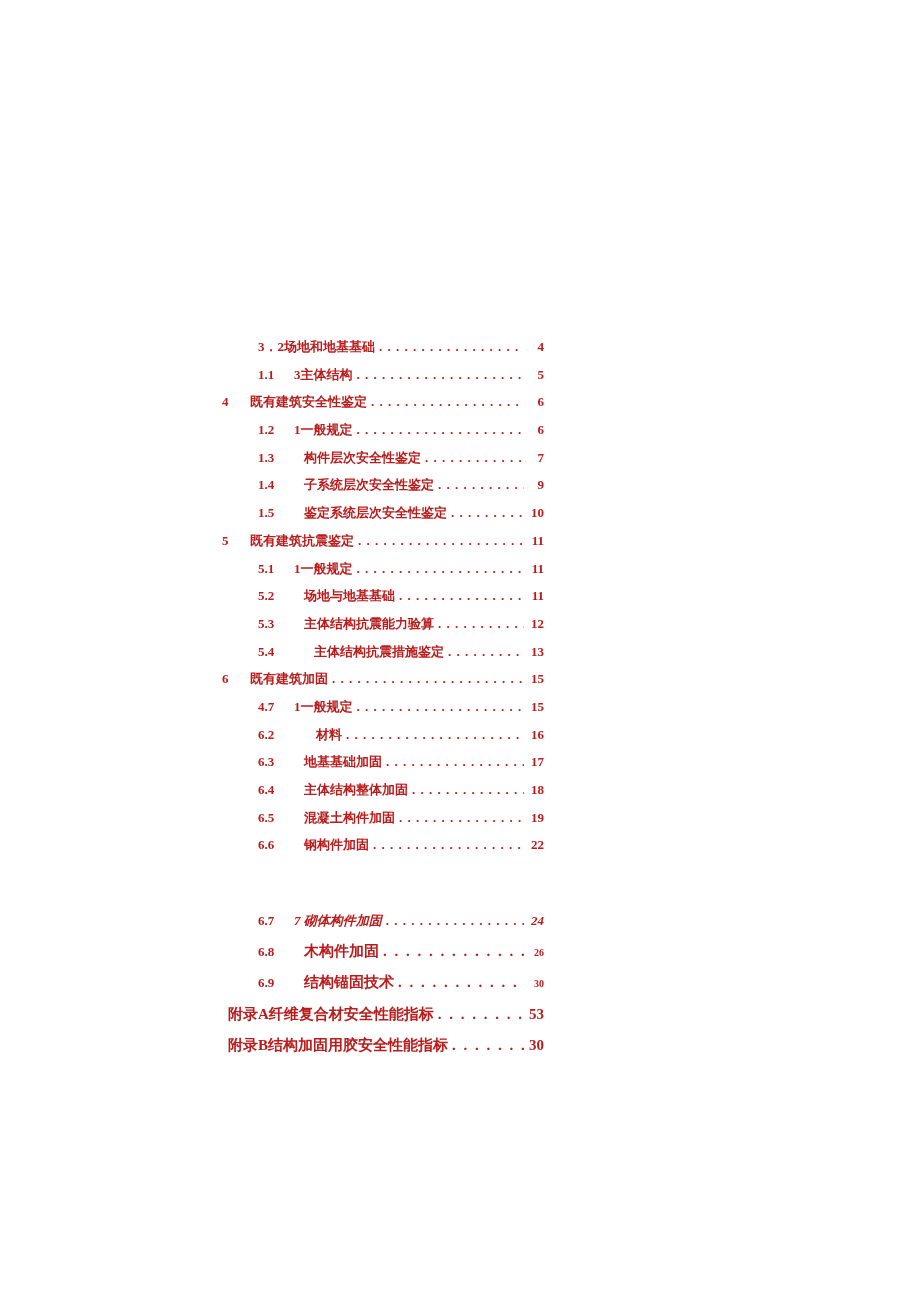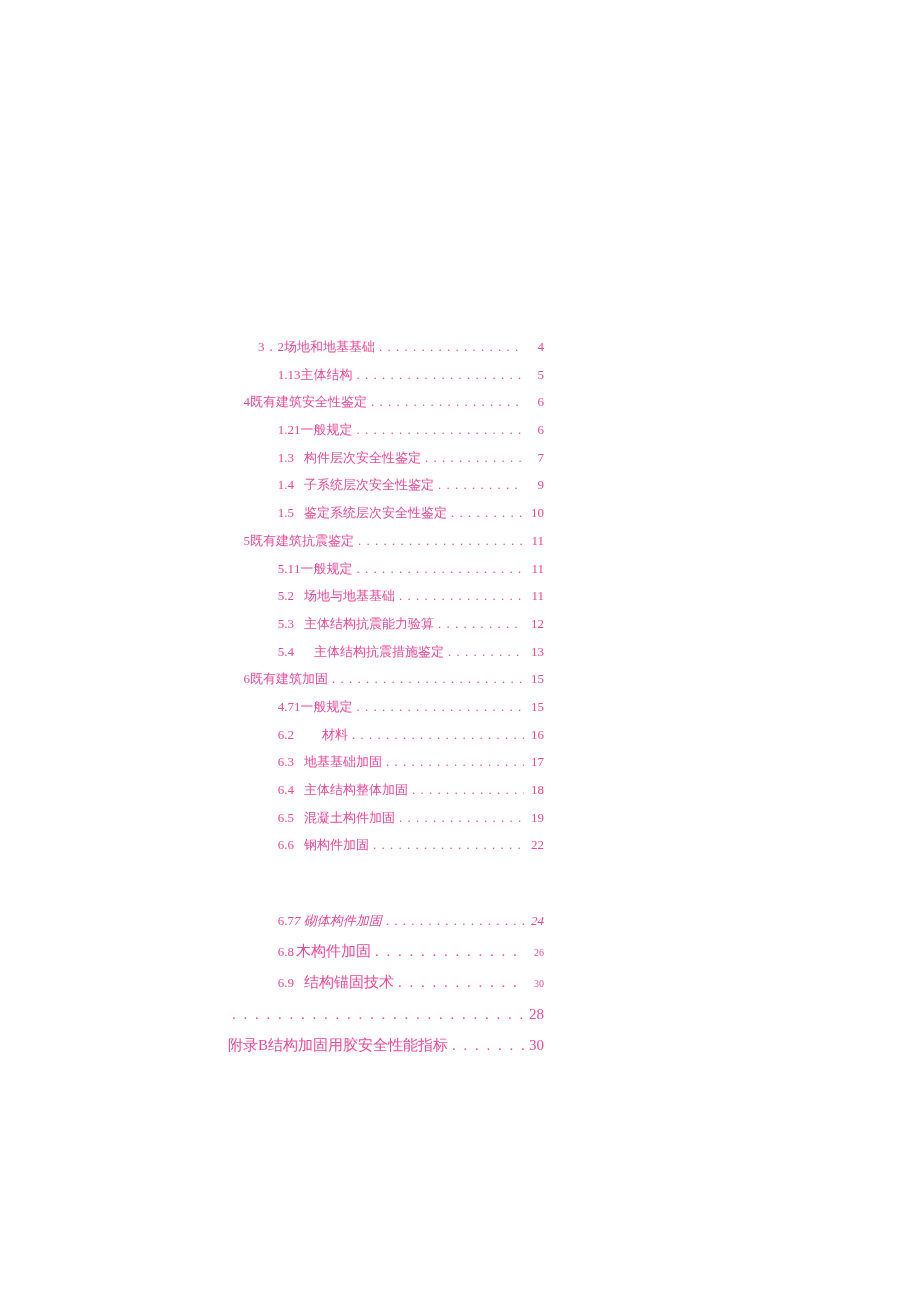--- a/index.html
+++ b/index.html
@@ -6,40 +6,40 @@
     margin: 0;
     padding: 0;
     background: #fff;
     width: 920px;
   }
   .page {
     box-sizing: border-box;
     width: 772px;
     padding: 335px 228px 0 228px;
     font-family: "SimSun", "Songti SC", serif;
-    color: #ec4899;
+    color: #b91c1c;
+    font-weight: bold;
   }
   .toc {
     font-size: 13px;
     line-height: 1.9;
   }
   .toc-row {
     display: flex;
     align-items: baseline;
     white-space: nowrap;
     margin-bottom: 3px;
   }
   .toc-row.lv0 { padding-left: 0px; }
   .toc-row.lv1 { padding-left: 30px; }
   .num-col {
     display: inline-block;
     min-width: 36px;
     font-family: "Times New Roman", serif;
     font-size: 13px;
-    text-align: right;
   }
   .num-col.chapter {
     margin-left: -6px;
     min-width: 28px;
   }
   .label-col {
     display: inline-block;
   }
   .dots {
     flex: 1 1 auto;
@@ -172,21 +172,21 @@
 
     <div class="toc-row lv1">
       <span class="num-col">4.7</span>
       <span class="label-col">1一般规定</span>
       <span class="dots"></span>
       <span class="pg-col">15</span>
     </div>
 
     <div class="toc-row lv1">
       <span class="num-col">6.2</span>
-      <span class="label-col" style="margin-left:28px">材料</span>
+      <span class="label-col" style="margin-left:22px">材料</span>
       <span class="dots"></span>
       <span class="pg-col">16</span>
     </div>
 
     <div class="toc-row lv1">
       <span class="num-col">6.3</span>
       <span class="label-col" style="margin-left:10px">地基基础加固</span>
       <span class="dots"></span>
       <span class="pg-col">17</span>
     </div>
@@ -214,35 +214,36 @@
 
     <div class="toc-row lv1 row-67">
       <span class="num-col">6.7</span>
       <span class="label-col">7 砌体构件加固</span>
       <span class="dots"></span>
       <span class="pg-col">24</span>
     </div>
 
     <div class="toc-row lv1 big">
       <span class="num-col">6.8</span>
-      <span class="label-col" style="margin-left:2px">木构件加固</span>
+      <span class="label-col" style="margin-left:10px">木构件加固</span>
       <span class="dots dots-big"></span>
       <span class="pg-col">26</span>
     </div>
 
     <div class="toc-row lv1 big">
       <span class="num-col">6.9</span>
       <span class="label-col" style="margin-left:10px">结构锚固技术</span>
       <span class="dots dots-big"></span>
       <span class="pg-col">30</span>
     </div>
 
     <div class="toc-row lv0 big appendix">
-      <span class="dots dots-big"></span>
-      <span class="pg-col">28</span>
+      <span class="label-col">附录A纤维复合材安全性能指标</span>
+      <span class="dots dots-big"></span>
+      <span class="pg-col">53</span>
     </div>
 
     <div class="toc-row lv0 big appendix">
       <span class="label-col">附录B结构加固用胶安全性能指标</span>
       <span class="dots dots-big"></span>
       <span class="pg-col">30</span>
     </div>
 
   </div>
 </div>

